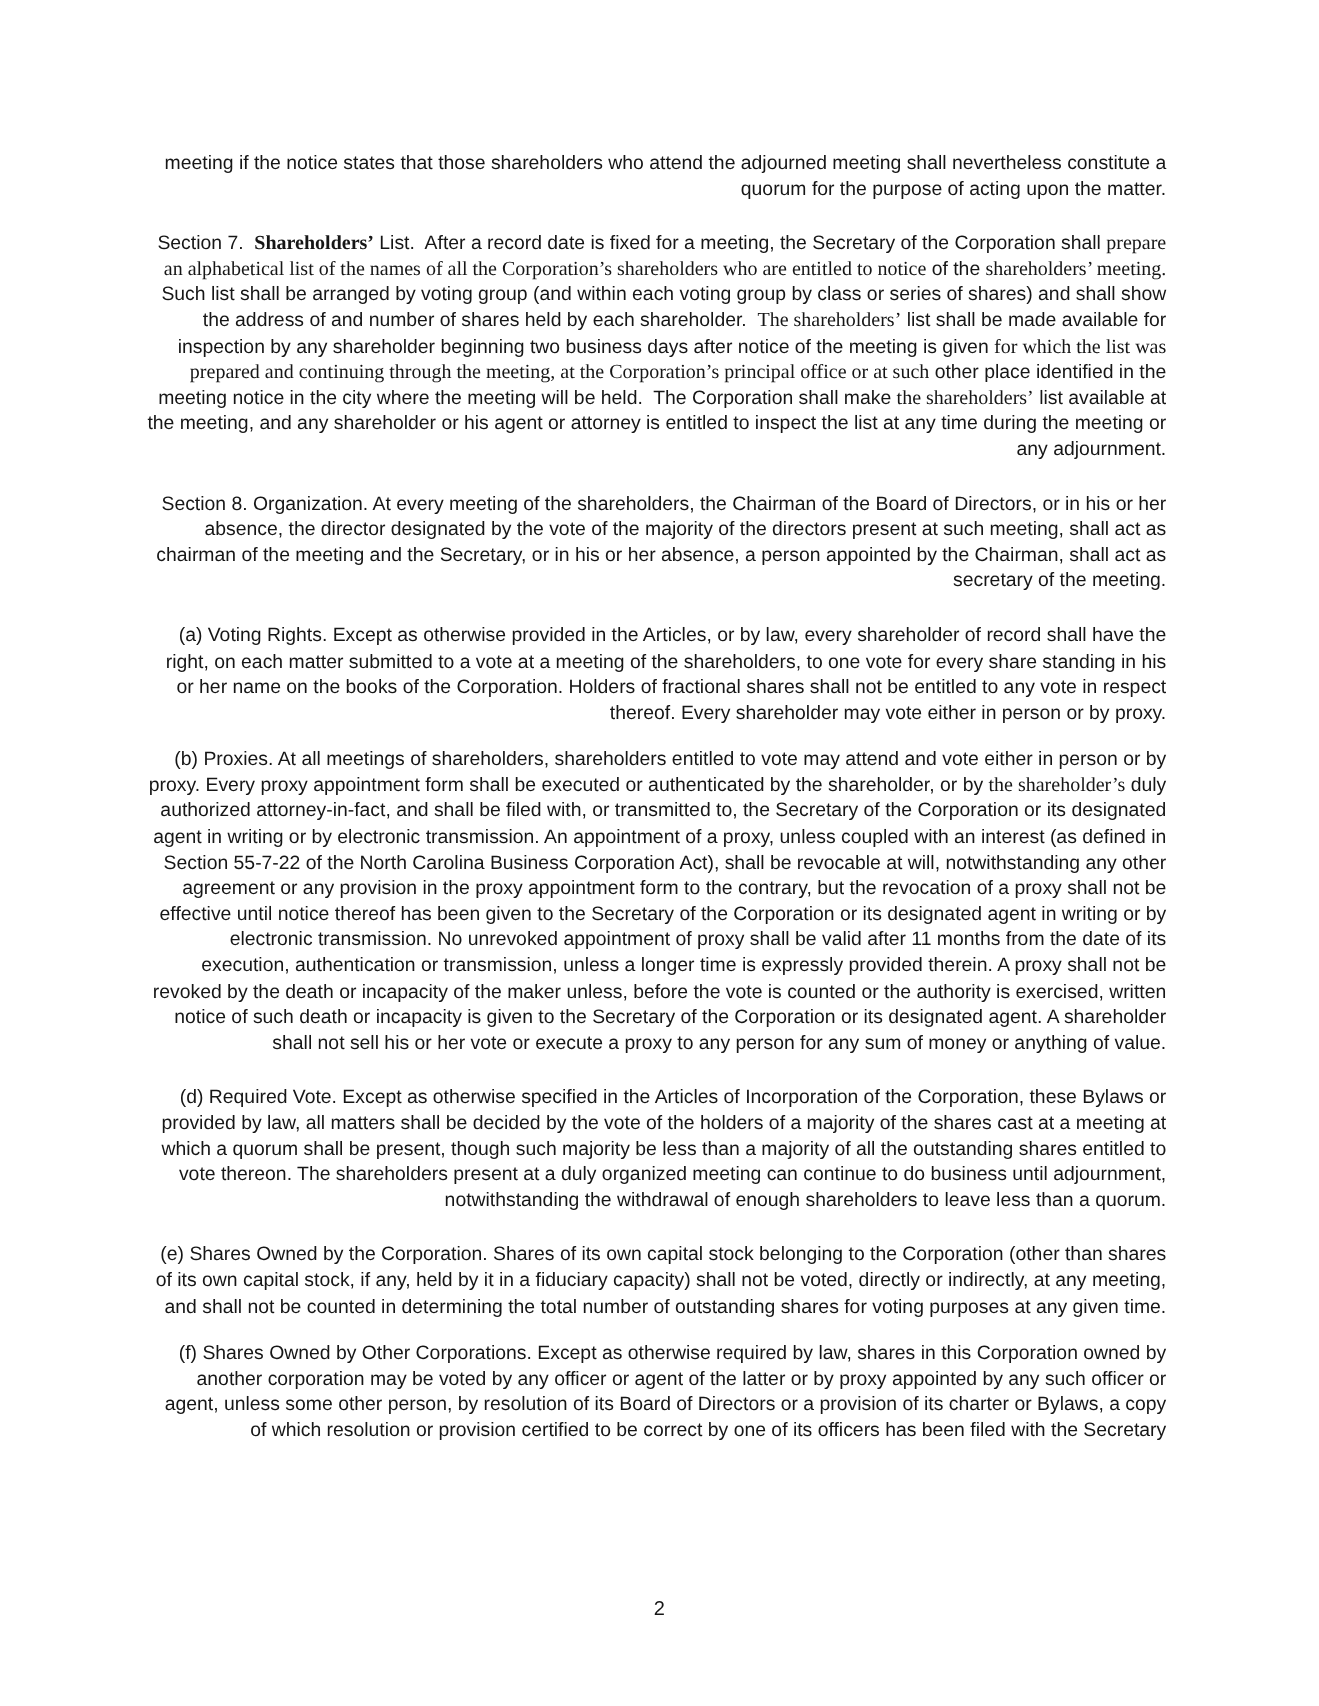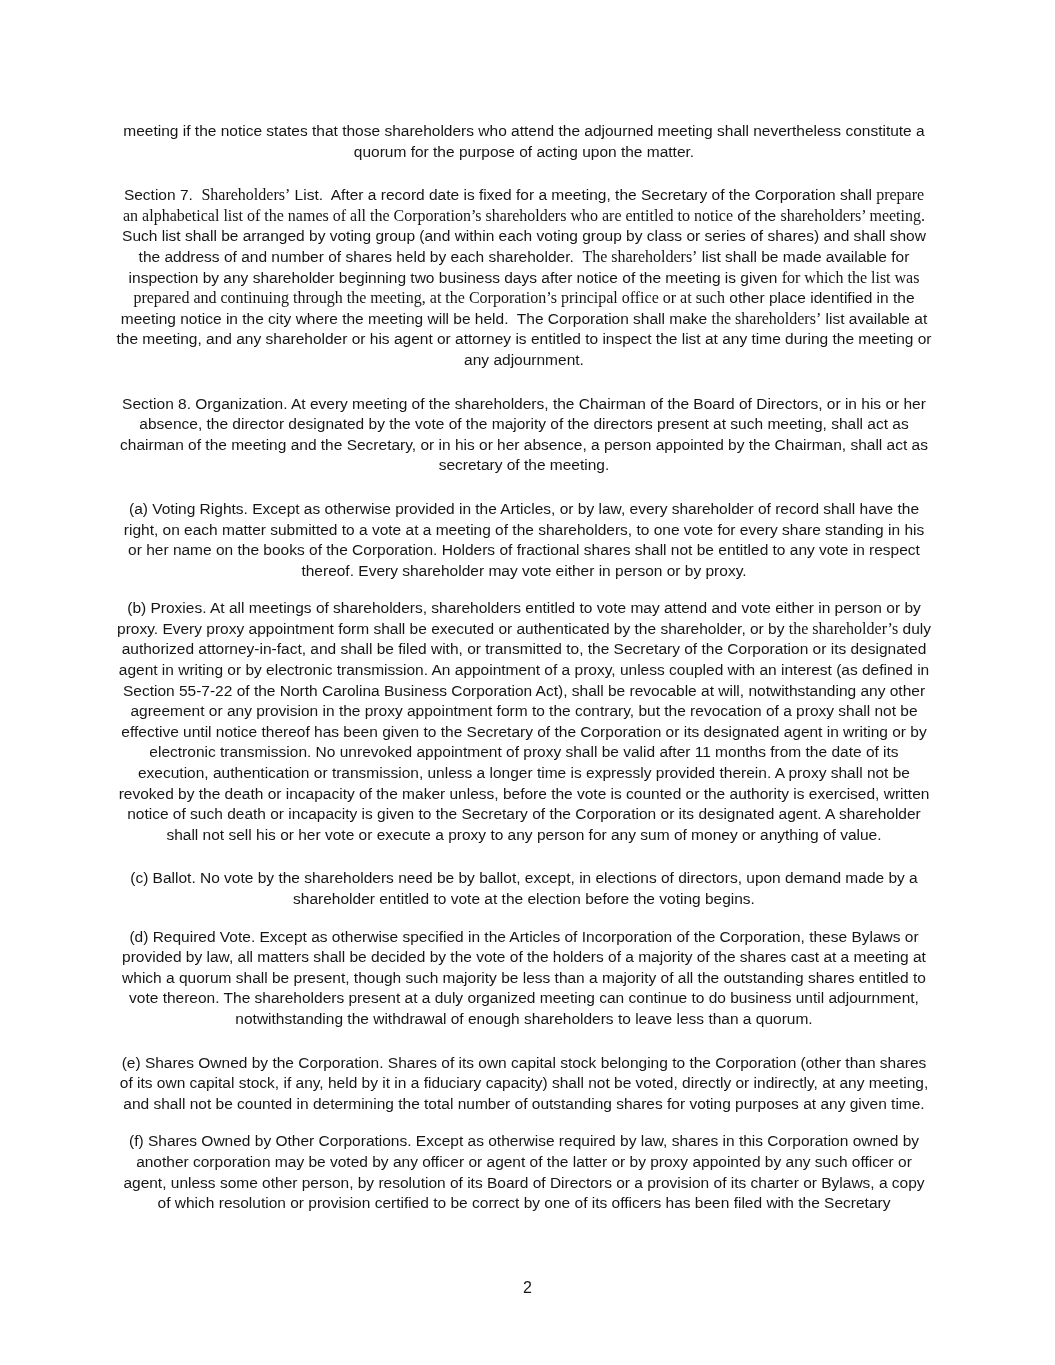--- a/index.html
+++ b/index.html
@@ -20,47 +20,46 @@
     position: absolute;
     left: 115px;
     top: 121px;
     width: 818px;
     font-size: 15.5px;
     line-height: 20.6px;
   }
   .doc-body p {
     margin: 0 0 17px 0;
     white-space: pre-wrap;
-    text-align: center;
+    text-align: right;
   }
   .doc-body p.gap-lg { margin-bottom: 23px; }
   .serif {
     font-family: "Liberation Serif", serif;
     font-size: 16px;
   }
-  .bold { font-weight: normal; }
+  .bold { font-weight: bold; }
   .page-number {
     position: absolute;
     top: 1279px;
     left: 0;
     width: 100%;
     text-align: center;
     font-size: 16px;
     color: #161616;
   }
 </style>
 </head>
 <body>
 
 <div class="page">
   <main class="doc-body">
       <p class="gap-lg"><span>meeting if the notice states that those shareholders who attend the adjourned meeting shall nevertheless constitute a quorum for the purpose of acting upon the matter.</span></p>
       <p class="gap-lg"><span>Section 7.  </span><span class="serif bold">Shareholders’</span><span> List.  After a record date is fixed for a meeting, the Secretary of the Corporation shall </span><span class="serif">prepare an alphabetical list of the names of all the Corporation’s shareholders who are entitled to notice</span><span> of the </span><span class="serif">shareholders’ meeting.</span><span>  Such list shall be arranged by voting group (and within each voting group by class or series of shares) and shall show the address of and number of shares held by each shareholder.  </span><span class="serif">The shareholders’</span><span> list shall be made available for inspection by any shareholder beginning two business days after notice of the meeting is given </span><span class="serif">for which the list was prepared and continuing through the meeting, at the Corporation’s principal office or at such</span><span> other place identified in the meeting notice in the city where the meeting will be held.  The Corporation shall make </span><span class="serif">the shareholders’</span><span> list available at the meeting, and any shareholder or his agent or attorney is entitled to inspect the list at any time during the meeting or any adjournment.</span></p>
       <p class="gap-lg"><span>Section 8. Organization. At every meeting of the shareholders, the Chairman of the Board of Directors, or in his or her absence, the director designated by the vote of the majority of the directors present at such meeting, shall act as chairman of the meeting and the Secretary, or in his or her absence, a person appointed by the Chairman, shall act as secretary of the meeting.</span></p>
       <p><span>(a) Voting Rights. Except as otherwise provided in the Articles, or by law, every shareholder of record shall have the right, on each matter submitted to a vote at a meeting of the shareholders, to one vote for every share standing in his or her name on the books of the Corporation. Holders of fractional shares shall not be entitled to any vote in respect thereof. Every shareholder may vote either in person or by proxy.</span></p>
       <p class="gap-lg"><span>(b) Proxies. At all meetings of shareholders, shareholders entitled to vote may attend and vote either in person or by proxy. Every proxy appointment form shall be executed or authenticated by the shareholder, or by </span><span class="serif">the shareholder’s</span><span> duly authorized attorney-in-fact, and shall be filed with, or transmitted to, the Secretary of the Corporation or its designated agent in writing or by electronic transmission. An appointment of a proxy, unless coupled with an interest (as defined in Section 55-7-22 of the North Carolina Business Corporation Act), shall be revocable at will, notwithstanding any other agreement or any provision in the proxy appointment form to the contrary, but the revocation of a proxy shall not be effective until notice thereof has been given to the Secretary of the Corporation or its designated agent in writing or by electronic transmission. No unrevoked appointment of proxy shall be valid after 11 months from the date of its execution, authentication or transmission, unless a longer time is expressly provided therein. A proxy shall not be revoked by the death or incapacity of the maker unless, before the vote is counted or the authority is exercised, written notice of such death or incapacity is given to the Secretary of the Corporation or its designated agent. A shareholder shall not sell his or her vote or execute a proxy to any person for any sum of money or anything of value.</span></p>
-      <p><span>(c) Ballot. No vote by the shareholders need be by ballot, except, in elections of directors, upon demand made by a shareholder entitled to vote at the election before the voting begins.</span></p>
       <p class="gap-lg"><span>(d) Required Vote. Except as otherwise specified in the Articles of Incorporation of the Corporation, these Bylaws or provided by law, all matters shall be decided by the vote of the holders of a majority of the shares cast at a meeting at which a quorum shall be present, though such majority be less than a majority of all the outstanding shares entitled to vote thereon. The shareholders present at a duly organized meeting can continue to do business until adjournment, notwithstanding the withdrawal of enough shareholders to leave less than a quorum.</span></p>
       <p><span>(e) Shares Owned by the Corporation. Shares of its own capital stock belonging to the Corporation (other than shares of its own capital stock, if any, held by it in a fiduciary capacity) shall not be voted, directly or indirectly, at any meeting, and shall not be counted in determining the total number of outstanding shares for voting purposes at any given time.</span></p>
       <p><span>(f) Shares Owned by Other Corporations. Except as otherwise required by law, shares in this Corporation owned by another corporation may be voted by any officer or agent of the latter or by proxy appointed by any such officer or agent, unless some other person, by resolution of its Board of Directors or a provision of its charter or Bylaws, a copy of which resolution or provision certified to be correct by one of its officers has been filed with the Secretary</span></p>
     </main>
   <div class="page-number">2</div>
 </div>
 
 </body></html>

